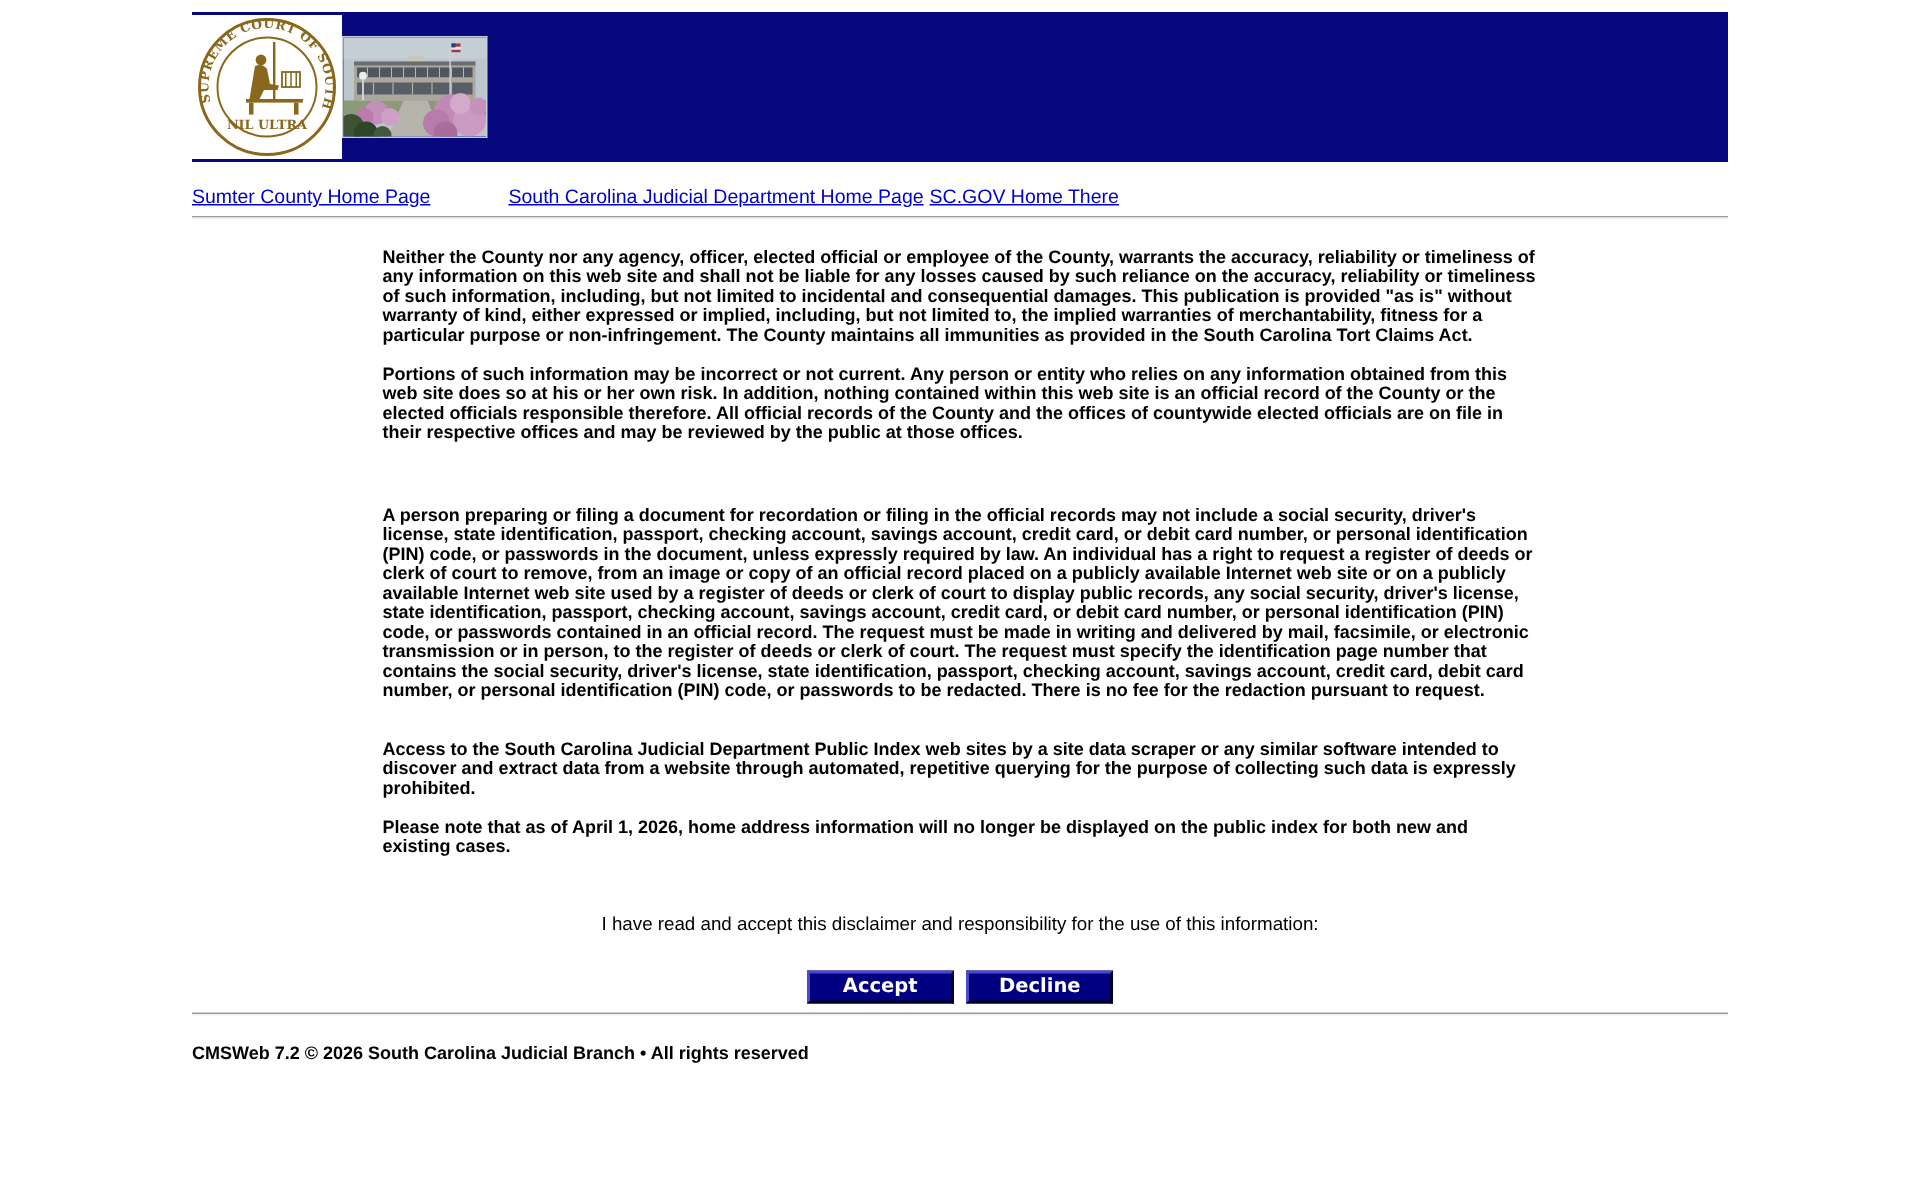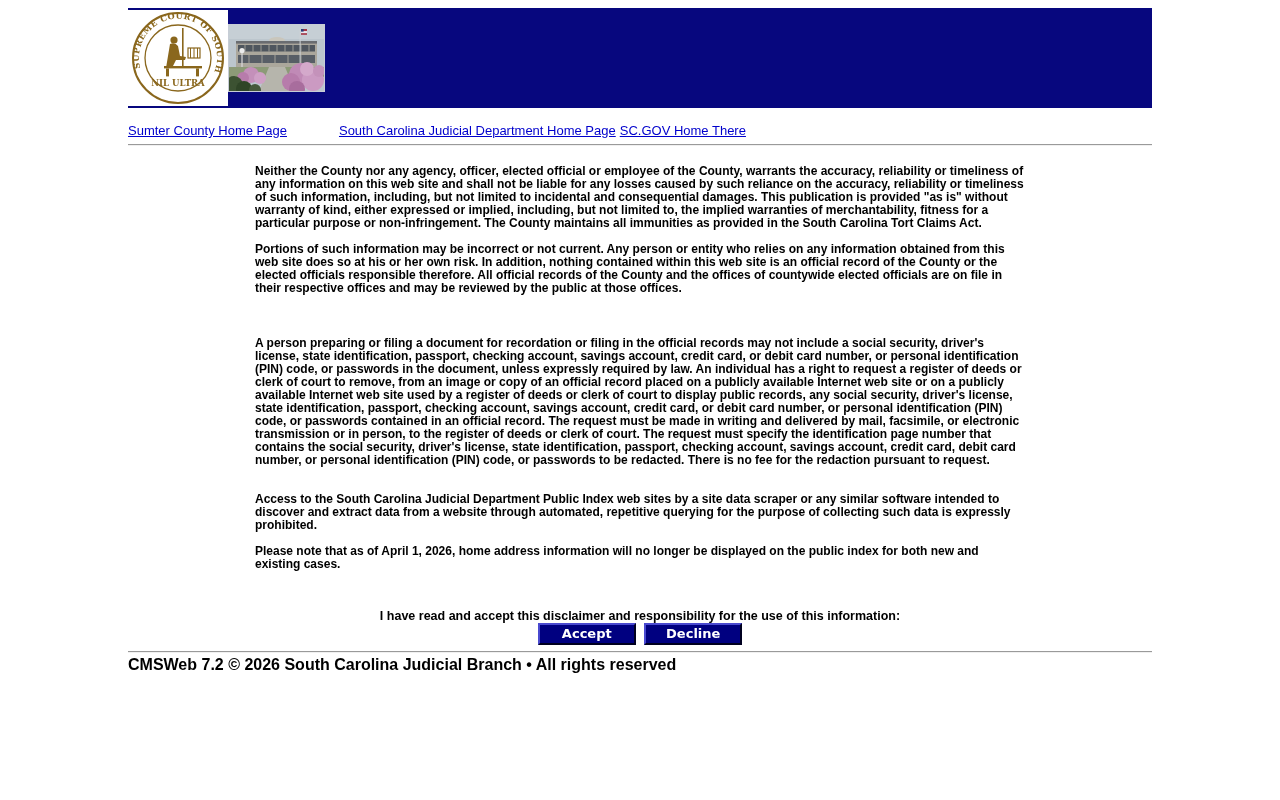--- a/index.html
+++ b/index.html
@@ -69,25 +69,26 @@
     margin: 19px auto 0 auto;
     font-weight: bold;
     font-size: 12px;
     line-height: 13px;
   }
   .disclaimer p { margin: 0 0 13px 0; }
   .disclaimer p.gap-after { margin-bottom: 26px; margin-top: 42px; }
   .accept-prompt {
     margin-top: 38px;
     text-align: center;
-    font-weight: bold;
+    font-weight: normal;
     font-size: 12.5px;
   }
   
   .button-row {
+    margin-top: 24px;
     text-align: center;
   }
   .btn {
     width: 98px; height: 22px;
     background: #000080;
     color: #ffffff;
     font-family: "DejaVu Sans", sans-serif;
     font-weight: bold;
     font-size: 13px;
     border-top: 2px solid #4a4ad0;
@@ -95,23 +96,23 @@
     border-bottom: 2px solid #000020;
     border-right: 2px solid #000020;
     margin: 0 2px;
     padding: 0;
     cursor: pointer;
     line-height: 16px;
   }
   
   .footer-rule { margin-top: 7px; }
   .footer-text {
-    margin-top: 3px;
-    font-weight: bold;
-    font-size: 16px;
+    margin-top: 18px;
+    font-weight: bold;
+    font-size: 12px;
   }
 </style>
 </head>
 <body>
 
 <div class="page">
 
   <div class="header">
     <div class="seal-box">
       <svg viewBox="0 0 100 96" xmlns="http://www.w3.org/2000/svg">

